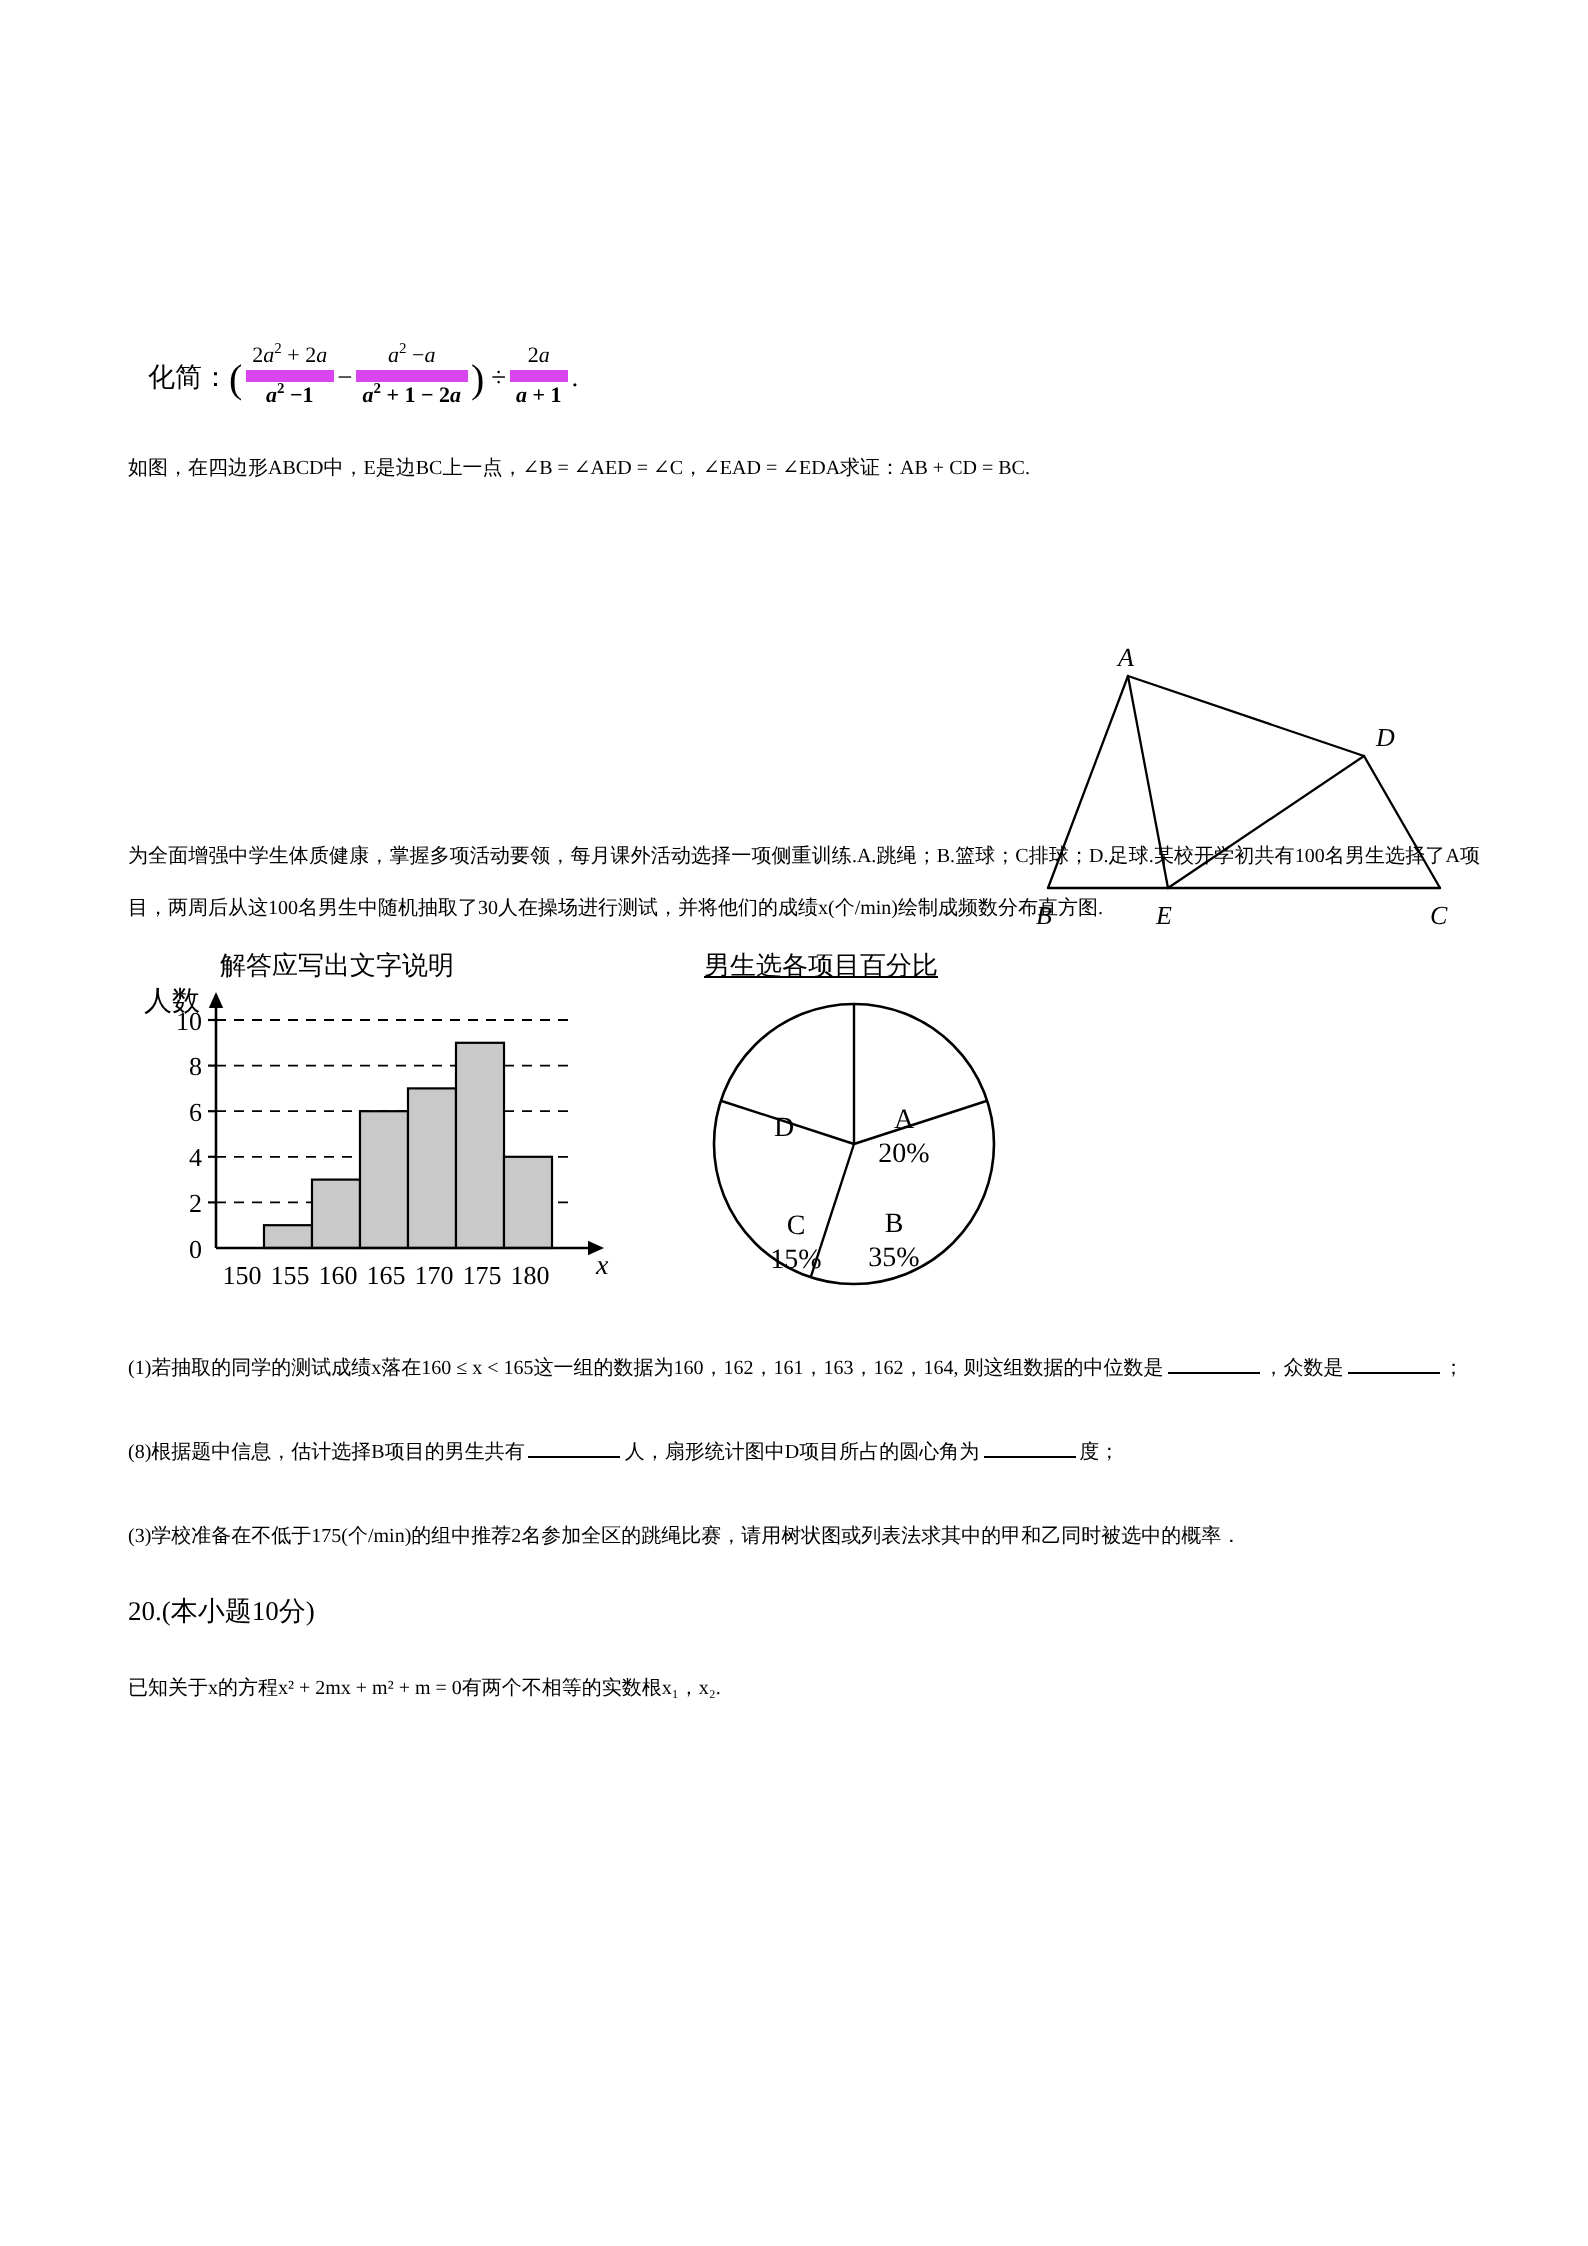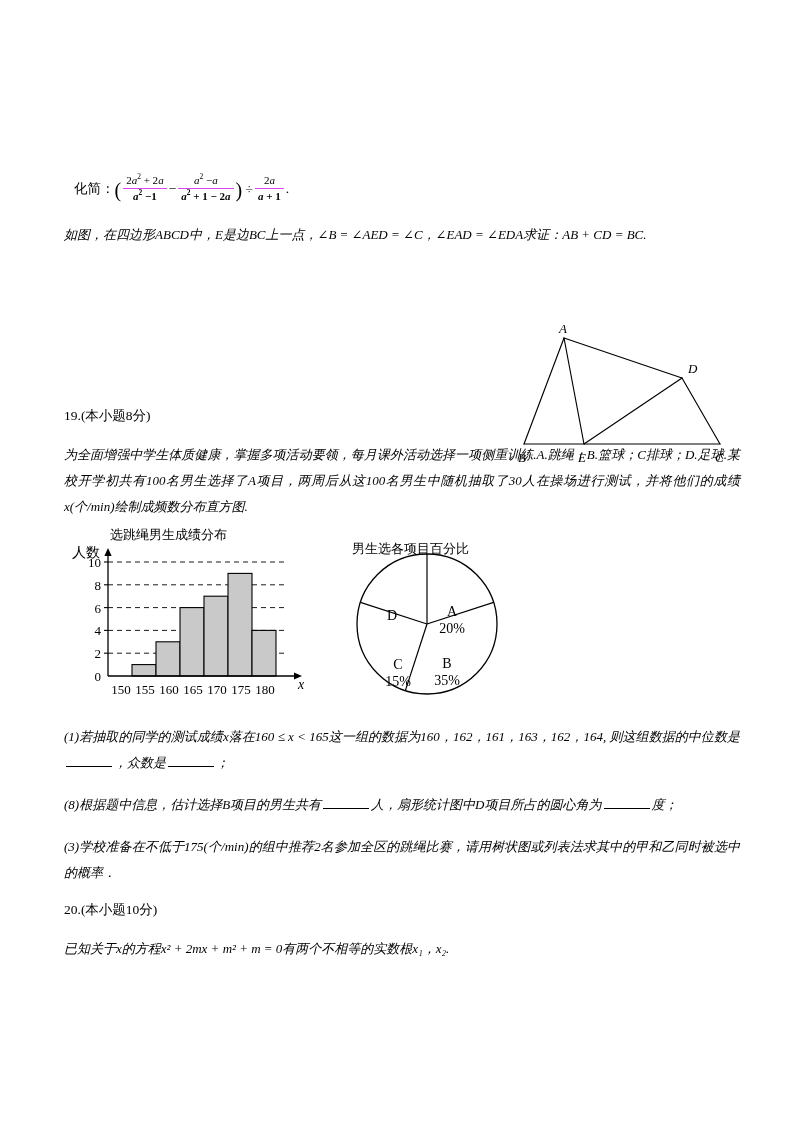--- a/index.html
+++ b/index.html
@@ -33,25 +33,24 @@
     line-height: 22px;
     margin: 0 0 14px 0;
     letter-spacing: 0.2px;
   }
   .qnum {
     font-size: 13.5px;
     line-height: 20px;
     margin: 0 0 8px 0;
   }
   .qbody {
-    font-size: 13px;
+    font-size: 10px;
     line-height: 26px;
     margin: 16px 0 6px 0;
     text-align: justify;
-    font-style: italic;
   }
   .indent {
     margin-left: 10px;
   }
   i.m, .mi {
     font-family: "Liberation Serif", serif;
     font-style: italic;
   }
   
   .mathline {
@@ -65,21 +64,21 @@
     text-align: center;
     font-size: 11px;
     line-height: 1.15;
     margin: 0 2px;
     position: relative;
     top: -1px;
   }
   .frac .num {
     display: block;
     padding: 0 3px 1px 3px;
-    border-bottom: 1px solid #d946ef;
+    border-bottom: 6px solid #d946ef;
   }
   .frac .den {
     display: block;
     padding: 1px 3px 0 3px;
     font-weight: bold;
   }
   sup.ex {
     font-size: 0.68em;
     vertical-align: super;
     line-height: 0;
@@ -110,21 +109,21 @@
     height: 196px;
     margin-top: 4px;
   }
   .chart-title {
     position: absolute;
     font-size: 13px;
     line-height: 18px;
     white-space: nowrap;
   }
   .title-hist { left: 46px; top: 0px; }
-  .title-pie  { left: 288px; top: 14px; }
+  .title-pie  { left: 288px; top: 0px; text-decoration: underline; }
   .hist-wrap {
     position: absolute;
     left: 0px;
     top: 14px;
     width: 250px;
     height: 175px;
   }
   .pie-wrap {
     position: absolute;
     left: 278px;
@@ -177,26 +176,25 @@
       <span>÷</span><span class="frac">
         <span class="num">2<i class="m">a</i></span>
         <span class="den"><i class="m">a</i> + 1</span>
       </span><span>.</span>
     </p>
 
     <p class="qbody">如图，在四边形ABCD中，E是边BC上一点，∠B = ∠AED = ∠C，∠EAD = ∠EDA求证：AB + CD = BC.</p>
 
     <div style="height:146px;"></div>
 
-    <p class="qnum" style="margin-top:6px;">19.(本小题8分)</p>
     <p class="qbody">为全面增强中学生体质健康，掌握多项活动要领，每月课外活动选择一项侧重训练.A.跳绳；B.篮球；C排球；D.足球.某校开学初共有100名男生选择了A项目，两周后从这100名男生中随机抽取了30人在操场进行测试，并将他们的成绩x(个/min)绘制成频数分布直方图.</p>
 
     <div class="charts">
 
-      <div class="chart-title title-hist">选跳绳男生成绩分布</div>
+      <div class="chart-title title-hist">解答应写出文字说明</div>
       <div class="chart-title title-pie">男生选各项目百分比</div>
 
       <div class="hist-wrap">
         <svg width="250" height="175" viewBox="0 0 250 175">
 
           <text x="8" y="17" font-size="14" fill="#000">人数</text>
 
           <g stroke="#000" stroke-width="0.9" stroke-dasharray="5,4">
             <line x1="44" y1="113.2" x2="224" y2="113.2"></line>
             <line x1="44" y1="90.4" x2="224" y2="90.4"></line>

